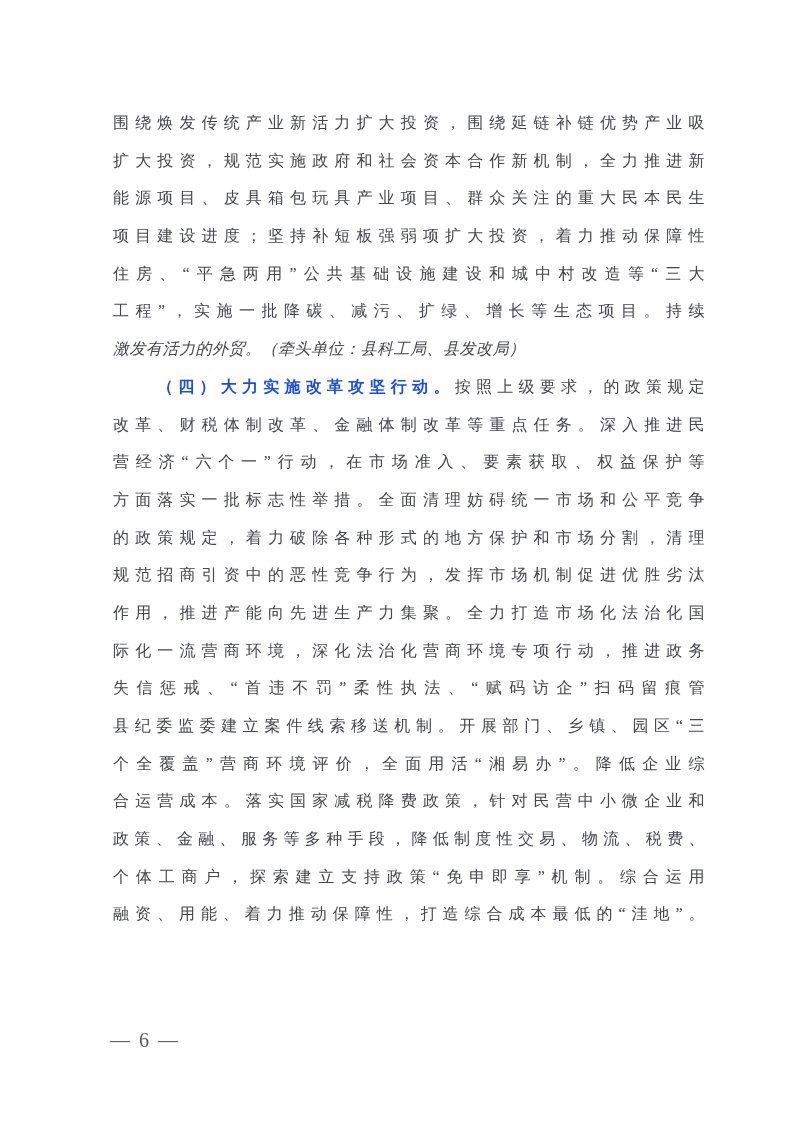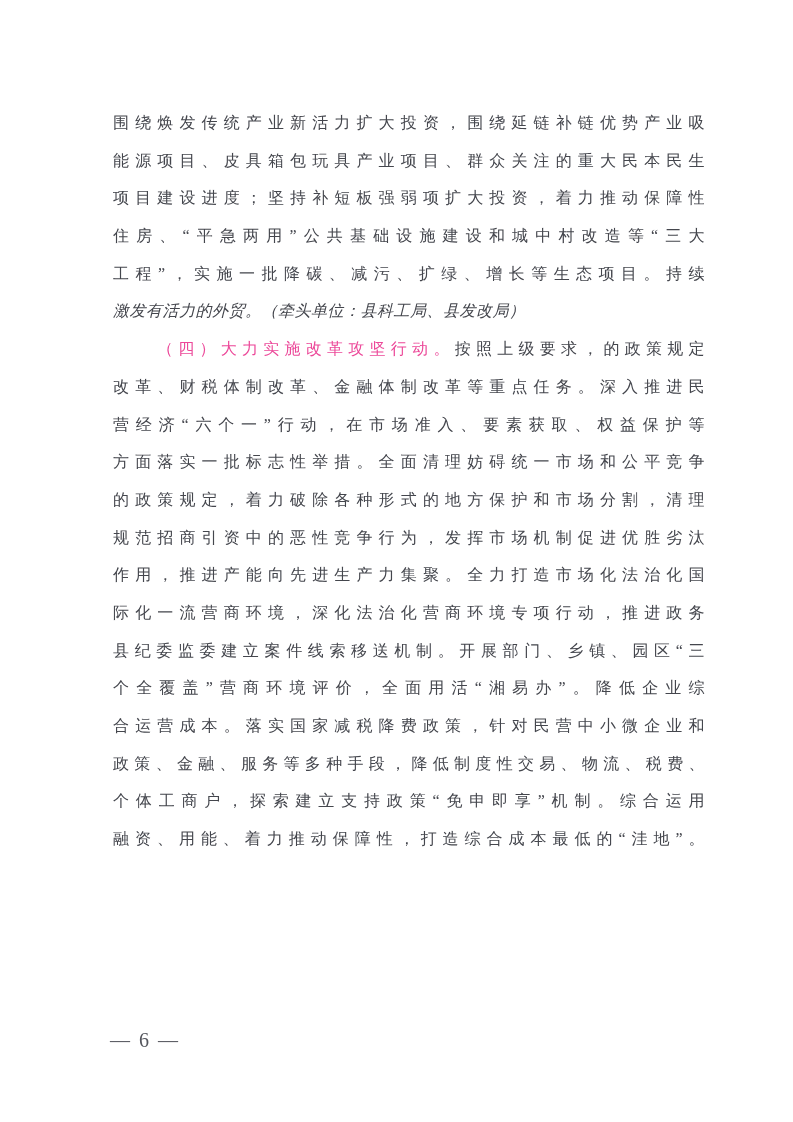--- a/index.html
+++ b/index.html
@@ -32,52 +32,54 @@
   }
   .line.natural {
     text-align: right;
     text-align-last: left;
     font-style: italic;
   }
   .line.indent {
     text-indent: 44px;
   }
   .line .bold {
-    font-weight: normal;
-    color: #ec4899;
+    font-weight: bold;
+    color: #1d4ed8;
   }
   .page-number {
     position: absolute;
     left: 110px;
     top: 1029px;
     font-size: 20px;
     color: #55575e;
     letter-spacing: 2px;
     white-space: pre;
   }
 </style>
 </head>
 <body>
 
 <div class="page">
   <div class="text-block">
       <div class="line"><span>围绕焕发传统产业新活力扩大投资，围绕延链补链优势产业吸</span></div>
+      <div class="line"><span>扩大投资，规范实施政府和社会资本合作新机制，全力推进新</span></div>
       <div class="line"><span>能源项目、皮具箱包玩具产业项目、群众关注的重大民本民生</span></div>
       <div class="line"><span>项目建设进度；坚持补短板强弱项扩大投资，着力推动保障性</span></div>
       <div class="line"><span>住房、“平急两用”公共基础设施建设和城中村改造等“三大</span></div>
       <div class="line"><span>工程”，实施一批降碳、减污、扩绿、增长等生态项目。持续</span></div>
       <div class="line natural"><span>激发有活力的外贸。（牵头单位：县科工局、县发改局）</span></div>
       <div class="line indent"><span class="bold">（四）大力实施改革攻坚行动。</span><span>按照上级要求，的政策规定</span></div>
       <div class="line"><span>改革、财税体制改革、金融体制改革等重点任务。深入推进民</span></div>
       <div class="line"><span>营经济“六个一”行动，在市场准入、要素获取、权益保护等</span></div>
       <div class="line"><span>方面落实一批标志性举措。全面清理妨碍统一市场和公平竞争</span></div>
       <div class="line"><span>的政策规定，着力破除各种形式的地方保护和市场分割，清理</span></div>
       <div class="line"><span>规范招商引资中的恶性竞争行为，发挥市场机制促进优胜劣汰</span></div>
       <div class="line"><span>作用，推进产能向先进生产力集聚。全力打造市场化法治化国</span></div>
       <div class="line"><span>际化一流营商环境，深化法治化营商环境专项行动，推进政务</span></div>
+      <div class="line"><span>失信惩戒、“首违不罚”柔性执法、“赋码访企”扫码留痕管</span></div>
       <div class="line"><span>县纪委监委建立案件线索移送机制。开展部门、乡镇、园区“三</span></div>
       <div class="line"><span>个全覆盖”营商环境评价，全面用活“湘易办”。降低企业综</span></div>
       <div class="line"><span>合运营成本。落实国家减税降费政策，针对民营中小微企业和</span></div>
       <div class="line"><span>政策、金融、服务等多种手段，降低制度性交易、物流、税费、</span></div>
       <div class="line"><span>个体工商户，探索建立支持政策“免申即享”机制。综合运用</span></div>
       <div class="line"><span>融资、用能、着力推动保障性，打造综合成本最低的“洼地”。</span></div>
     </div>
   <div class="page-number">— 6 —</div>
 </div>
 

